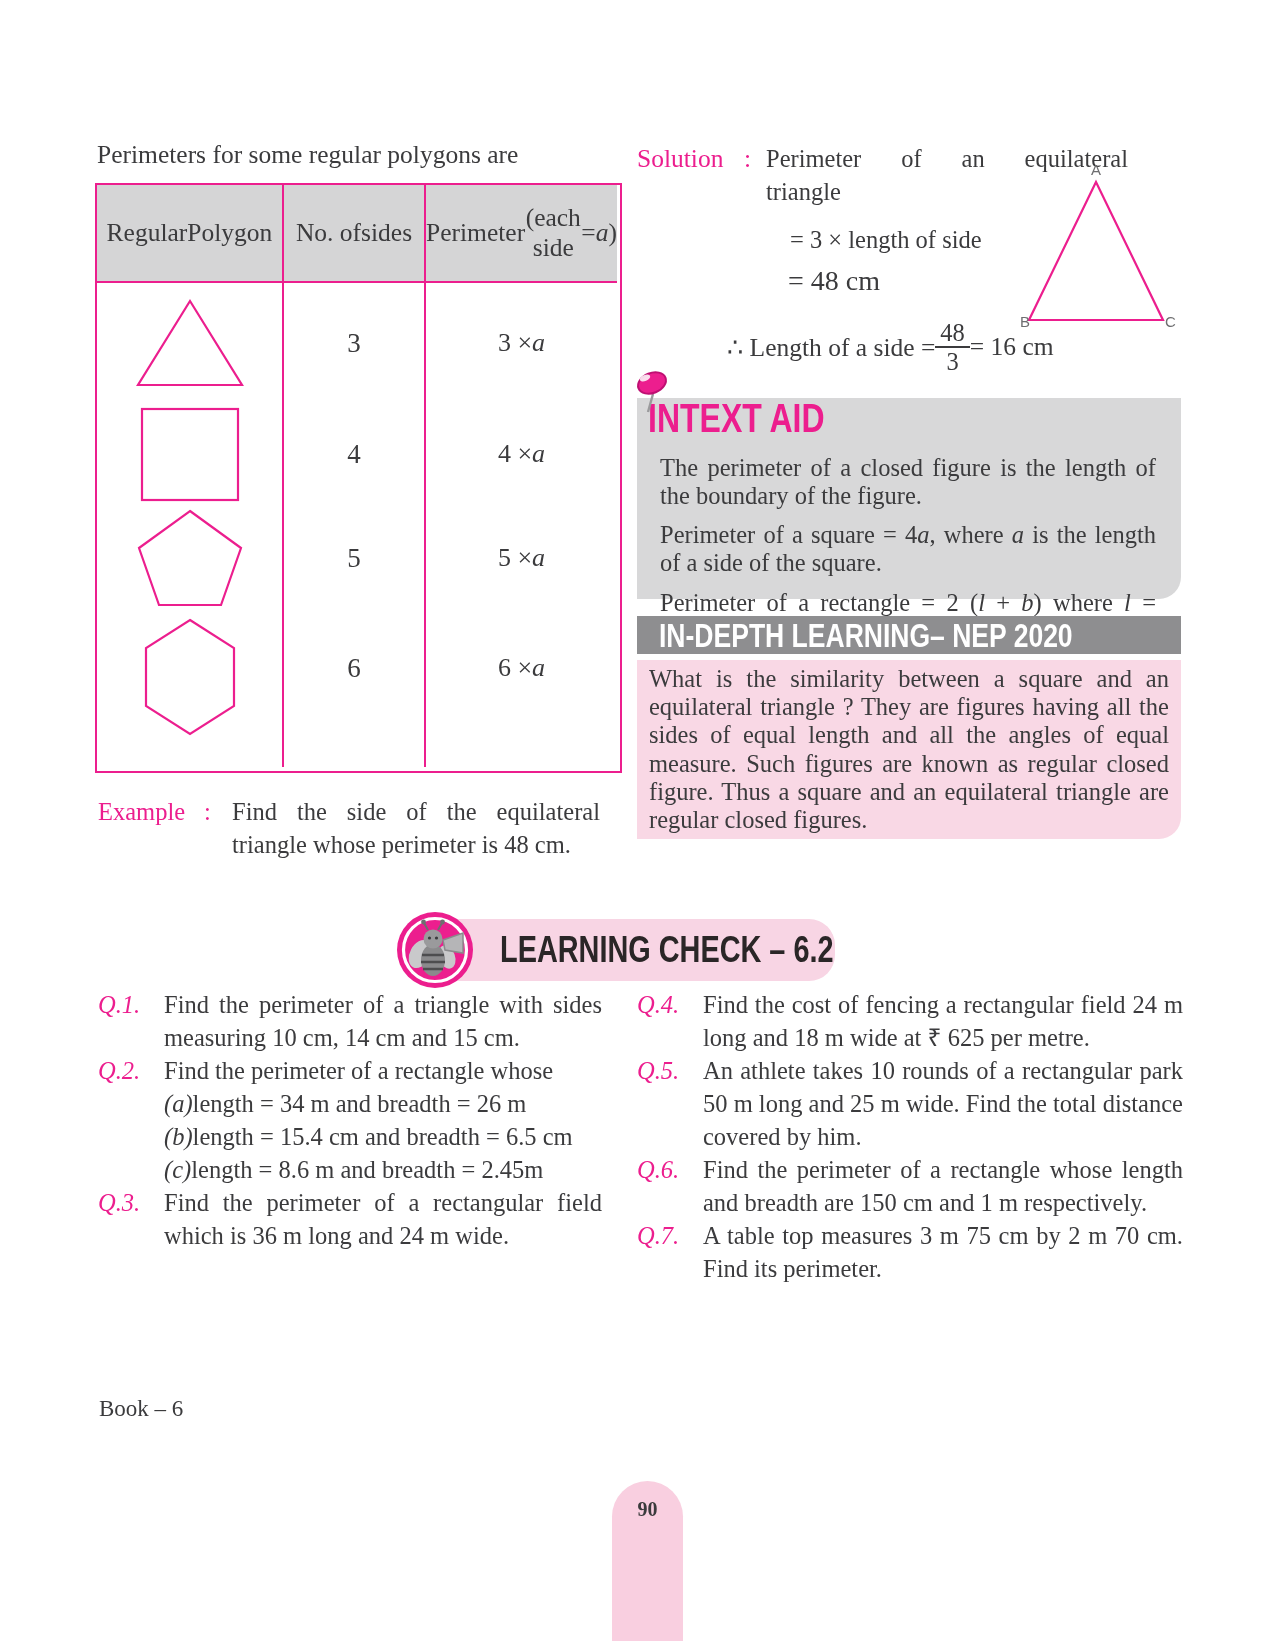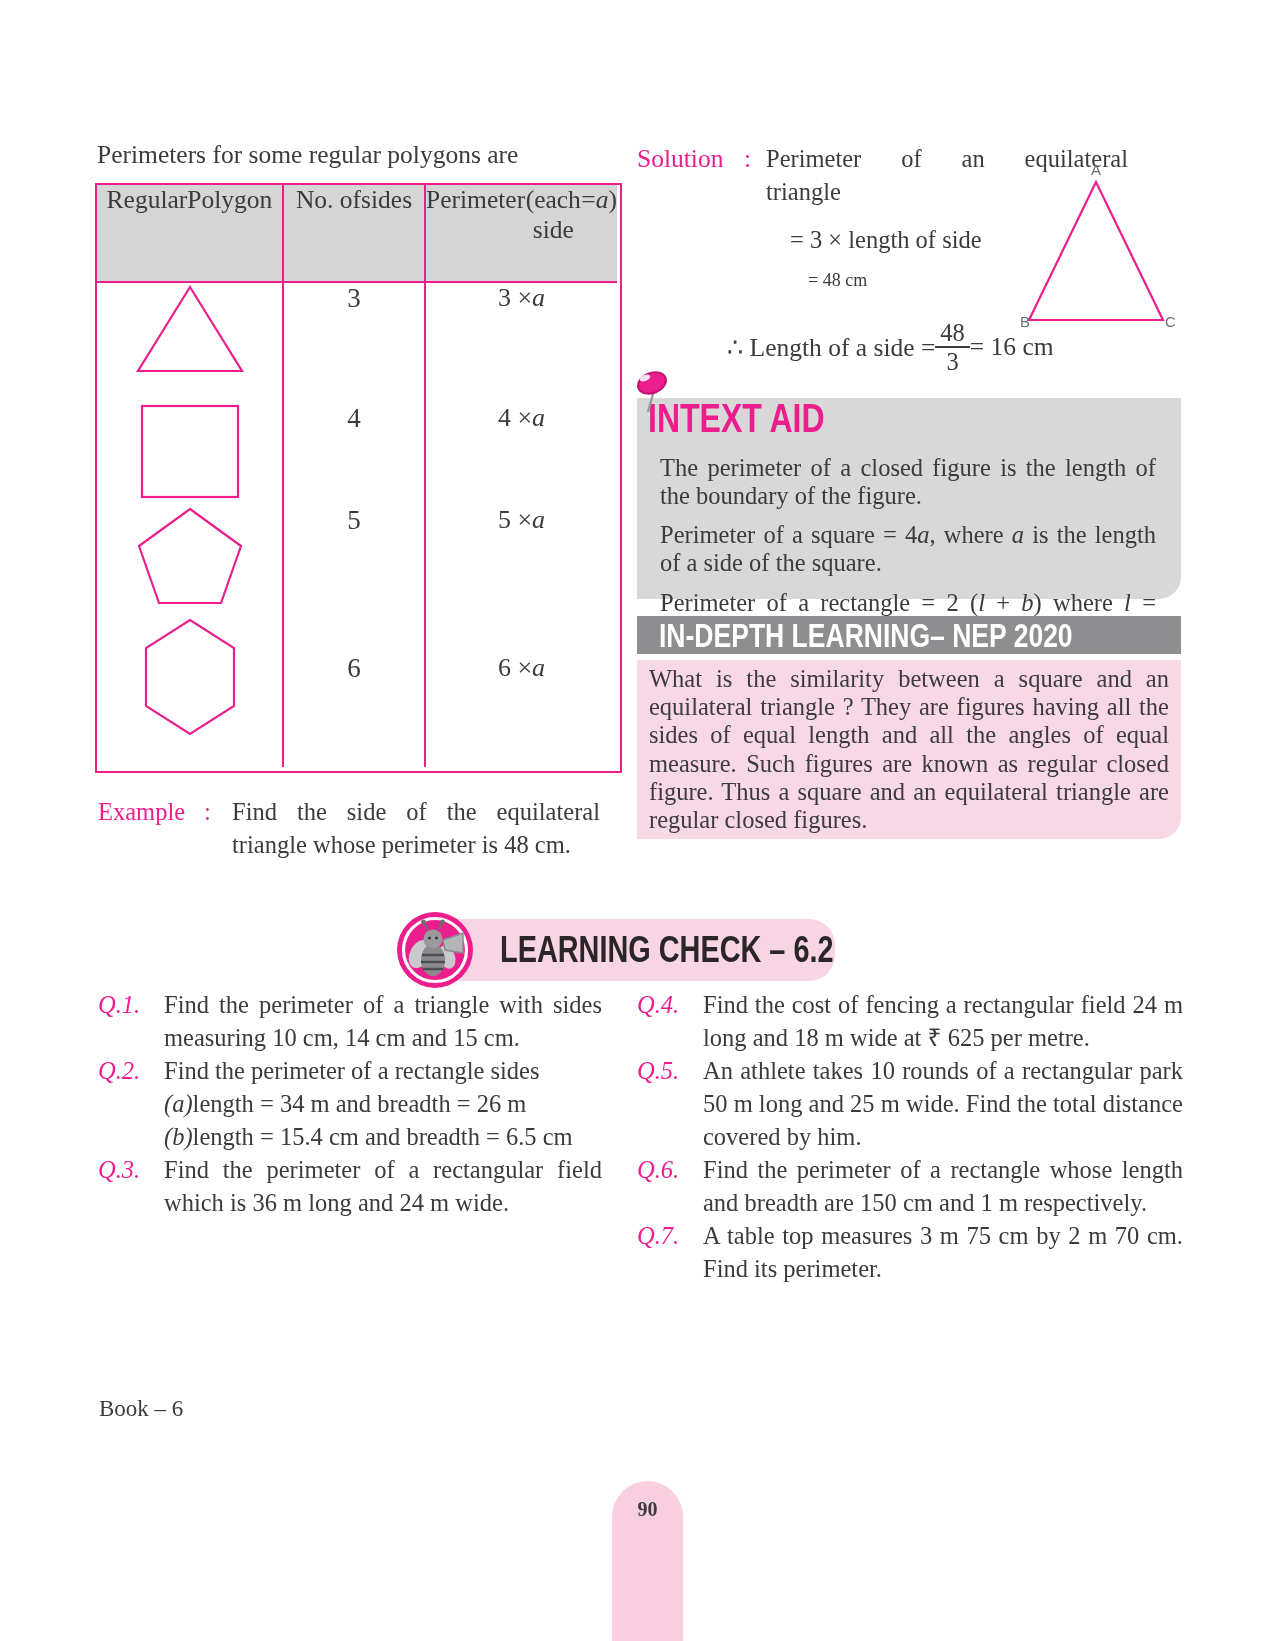--- a/index.html
+++ b/index.html
@@ -24,21 +24,21 @@
 
   
   .intro{left:97px;top:138px;font-size:25.5px;line-height:33px;}
 
   
   .ptable{
     left:95px;top:183px;width:527px;height:590px;border:2.5px solid var(--accent);
     box-sizing:border-box;display:grid;grid-template-columns:187px 142px 191px;
     grid-template-rows:98px 120px 102px 106px 156px;
   }
-  .cell{box-sizing:border-box;display:flex;justify-content:center;}
+  .cell{box-sizing:border-box;display:flex;align-items:center;justify-content:center;}
   .cell.b1,.cell.b2{border-right:2.5px solid var(--accent);}
   .th{background:var(--hdr-gray);border-bottom:2.5px solid var(--accent);
       font-size:25.5px;line-height:30px;text-align:center;}
   .sides-val{font-size:27px;}
   .formula-val{font-size:26px;}
   .shape-cell svg{display:block;}
   .r4{align-items:flex-start;}
   .r4.shape-cell{padding-top:6px;}
   .r4.txt-cell{padding-top:42px;}
 
@@ -47,21 +47,21 @@
   .ex-label{width:106px;flex:0 0 auto;}
   .ex-colon{width:28px;flex:0 0 auto;}
   .ex-text{width:368px;text-align:justify;}
 
   
   .sol-label{left:637px;top:142px;font-size:25.5px;line-height:33px;}
   .sol-colon{left:744px;top:142px;font-size:25.5px;line-height:33px;}
   .sol-line1{left:766px;top:142px;width:362px;font-size:24.5px;line-height:33px;text-align:justify;text-align-last:justify;}
   .sol-line2{left:766px;top:175px;font-size:24.5px;line-height:33px;text-align:center;}
   .sol-eq1{left:790px;top:223px;font-size:24.5px;line-height:33px;}
-  .sol-eq2{left:808px;top:264px;font-size:18px;line-height:33px;}
+  .sol-eq2{left:788px;top:264px;font-size:28px;line-height:33px;}
   .sol-triangle{left:1016px;top:163px;}
   .sol-conc{left:727px;top:315px;height:64px;display:flex;align-items:center;font-size:25.5px;}
   .frac{display:inline-flex;flex-direction:column;align-items:center;font-size:24.5px;line-height:27px;}
   .frac .num{border-bottom:2px solid var(--ink);padding:0 5px;}
 
   
   .intext{left:637px;top:398px;width:544px;height:201px;background:var(--intext-gray);
     border-radius:0 0 22px 0;box-sizing:border-box;padding:44px 13px 0 11px;}
   .intext-title{left:648px;top:398px;font-size:40px;line-height:40px;transform:scaleX(.8);color:var(--accent);}
   .intext p{margin:12px;font-size:24.5px;line-height:27.7px;text-align:justify;}
@@ -241,23 +241,24 @@
   <div class="abs qcol qcol-left" id="qcol-left">
       <div class="q-row">
         <span class="q-no">Q.1.</span>
         <div class="q-text">
           <div class="q-part"><span>Find the perimeter of a triangle with sides measuring 10 cm, 14 cm and 15 cm.</span></div>
         </div>
       </div>
       <div class="q-row">
         <span class="q-no">Q.2.</span>
         <div class="q-text">
-          <div class="q-part"><span>Find the perimeter of a rectangle sides</span></div>
+          <div class="q-part"><span>Find the perimeter of a rectangle whose</span></div>
           <div class="q-part"><span class="it">(a)</span><span>length = 34 m and breadth = 26 m</span></div>
           <div class="q-part"><span class="it">(b)</span><span>length = 15.4 cm and breadth = 6.5 cm</span></div>
+          <div class="q-part"><span class="it">(c)</span><span>length = 8.6 m and breadth = 2.45m</span></div>
         </div>
       </div>
       <div class="q-row">
         <span class="q-no">Q.3.</span>
         <div class="q-text">
           <div class="q-part"><span>Find the perimeter of a rectangular field which is 36 m long and 24 m wide.</span></div>
         </div>
       </div>
     </div>
   <div class="abs qcol qcol-right" id="qcol-right">

